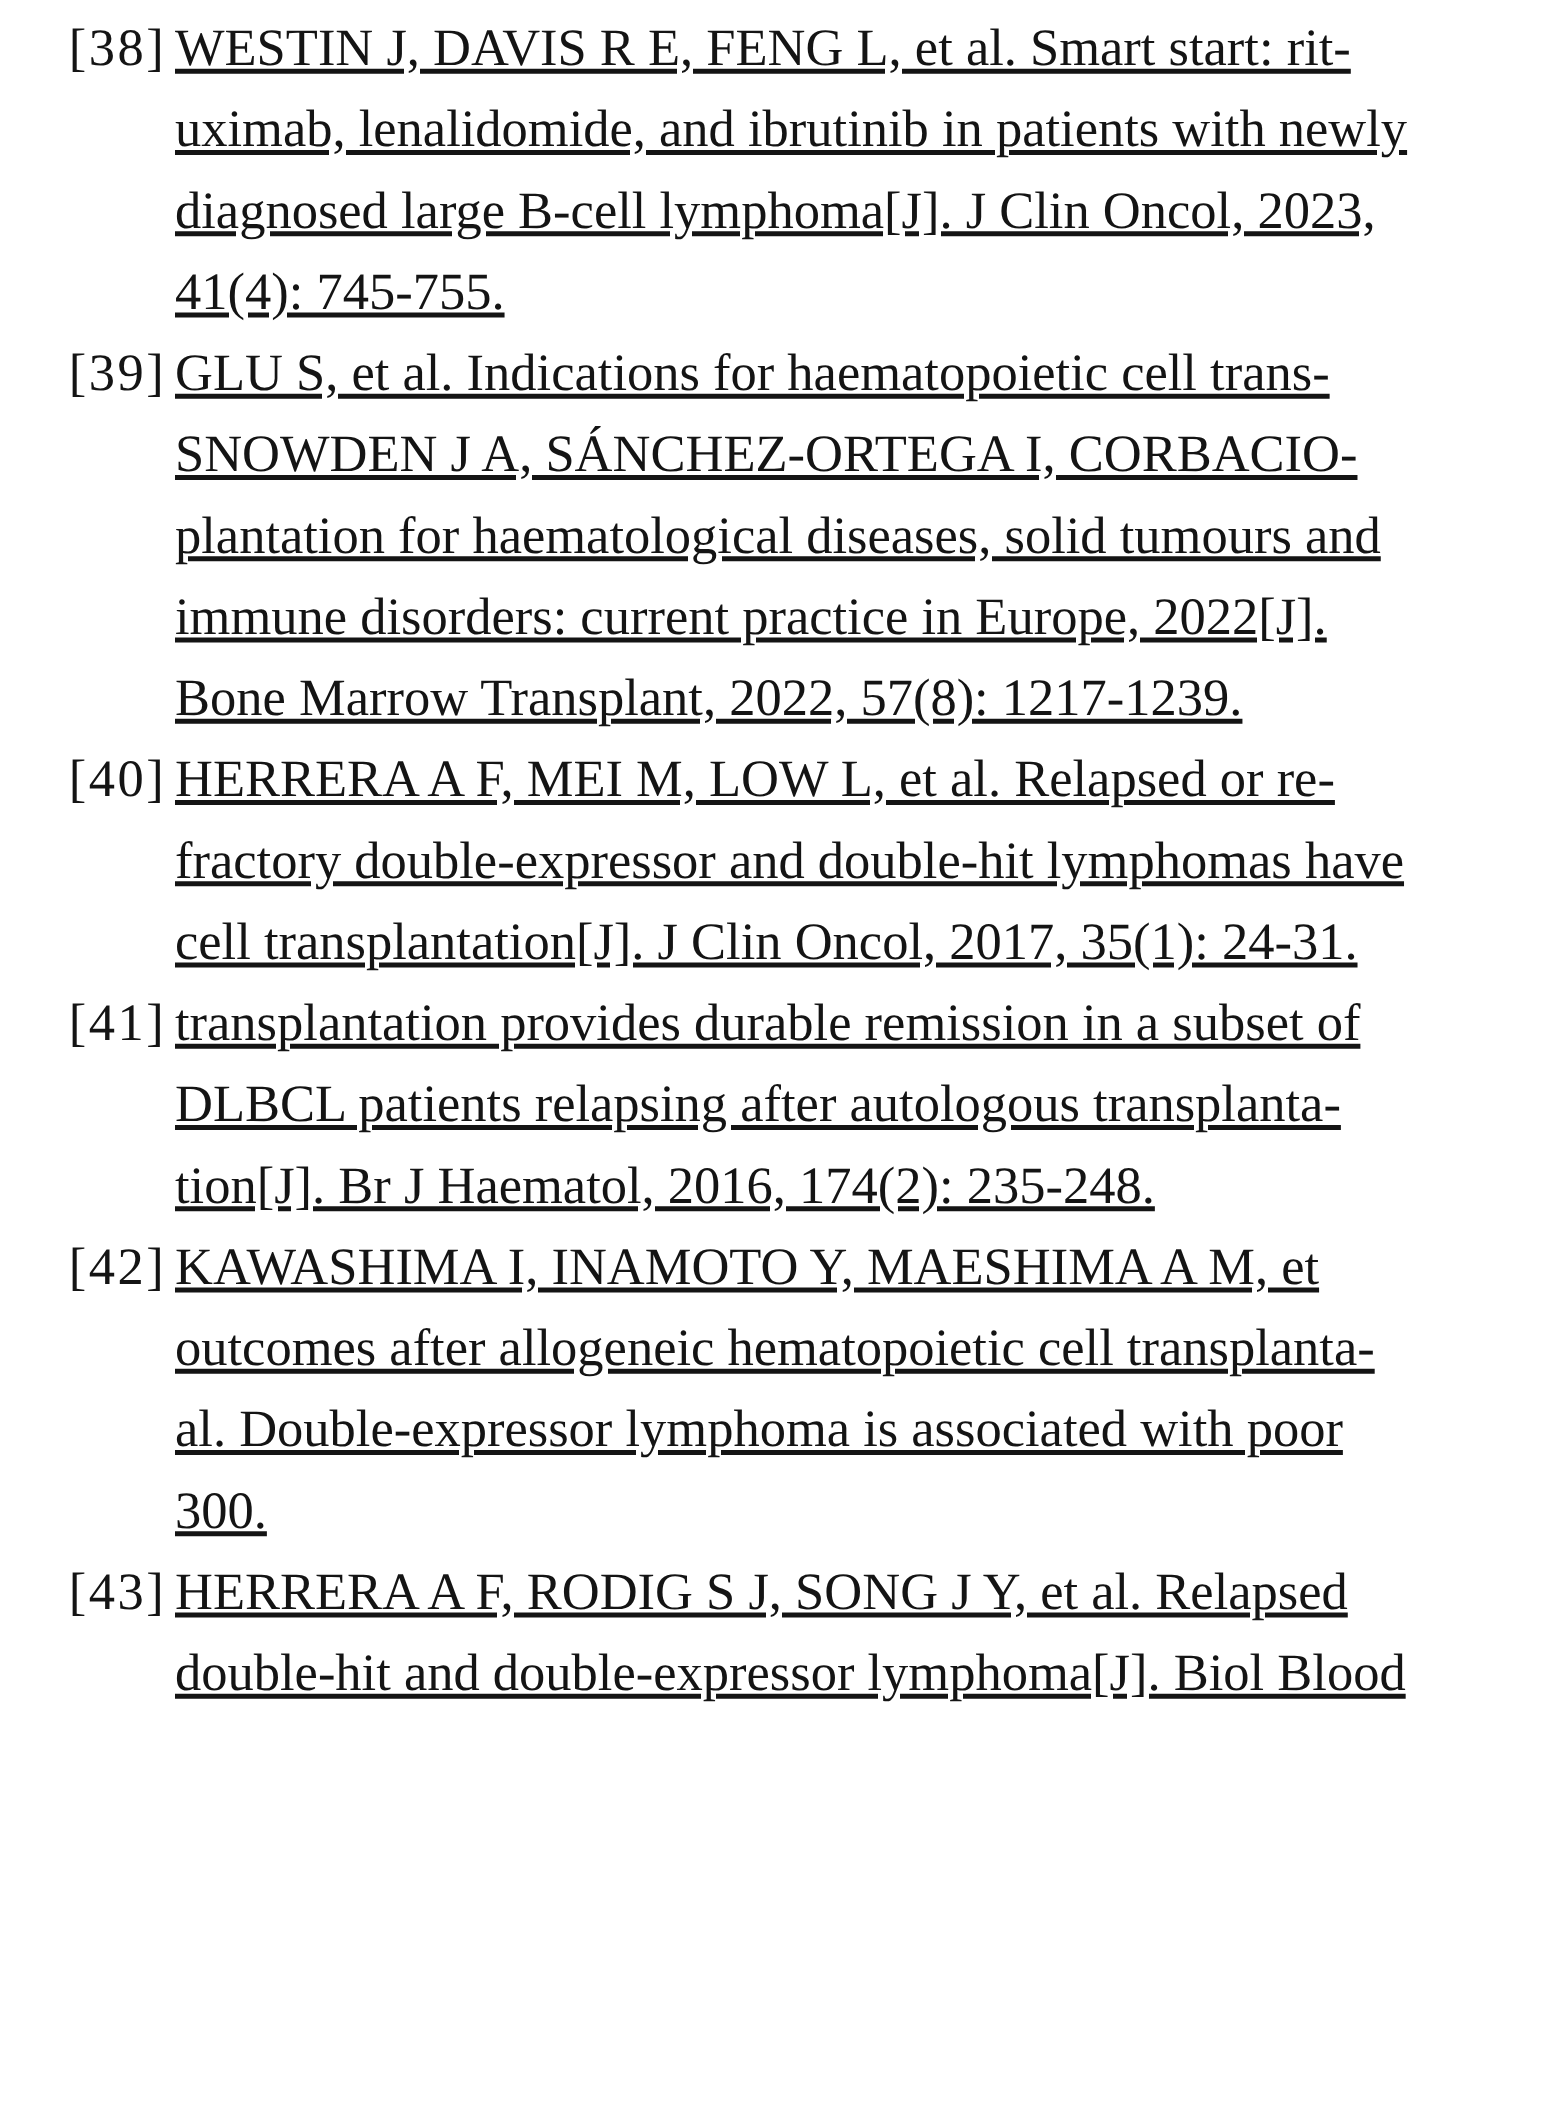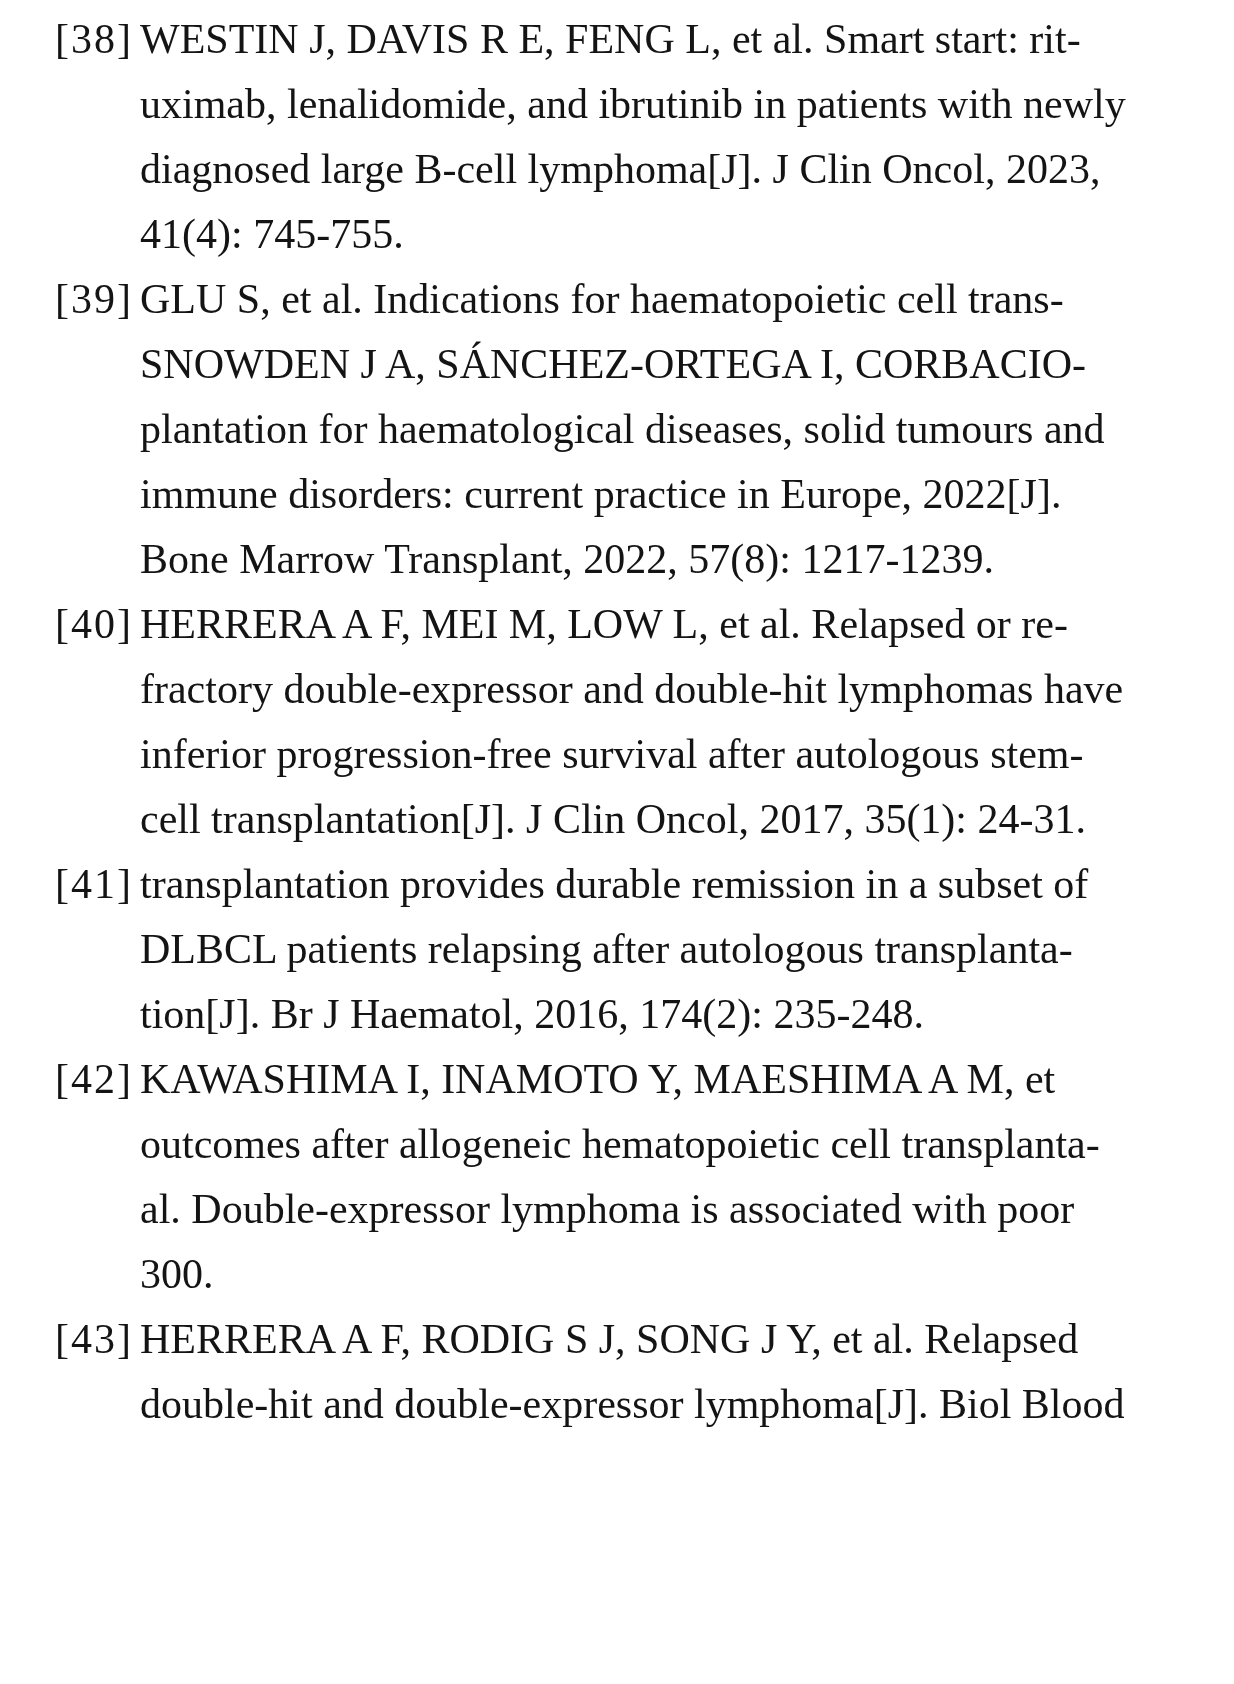--- a/index.html
+++ b/index.html
@@ -28,20 +28,21 @@
   }
   .ref-num {
     flex: 0 0 85px;
     line-height: 65px;
     white-space: nowrap;
     letter-spacing: 2px;
   }
   .ref-body {
     flex: 1 1 auto;
     min-width: 0;
+    text-decoration: underline;
   }
   .ref-line {
     line-height: 65px;
     text-align: justify;
     text-align-last: justify;
     white-space: nowrap;
   }
   .ref-line.lastline {
     text-align-last: left;
   }
@@ -68,21 +69,20 @@
           <div class="ref-line">plantation for haematological diseases, solid tumours and</div>
           <div class="ref-line">immune disorders: current practice in Europe, 2022[J].</div>
           <div class="ref-line lastline">Bone Marrow Transplant, 2022, 57(8): 1217-1239.</div>
         </div>
       </div>
       <div class="ref">
         <div class="ref-num">[40]</div>
         <div class="ref-body">
           <div class="ref-line">HERRERA A F, MEI M, LOW L, et al. Relapsed or re-</div>
           <div class="ref-line">fractory double-expressor and double-hit lymphomas have</div>
-          <div class="ref-line">inferior progression-free survival after autologous stem-</div>
           <div class="ref-line lastline">cell transplantation[J]. J Clin Oncol, 2017, 35(1): 24-31.</div>
         </div>
       </div>
       <div class="ref">
         <div class="ref-num">[41]</div>
         <div class="ref-body">
           <div class="ref-line">transplantation provides durable remission in a subset of</div>
           <div class="ref-line">DLBCL patients relapsing after autologous transplanta-</div>
           <div class="ref-line lastline">tion[J]. Br J Haematol, 2016, 174(2): 235-248.</div>
         </div>

